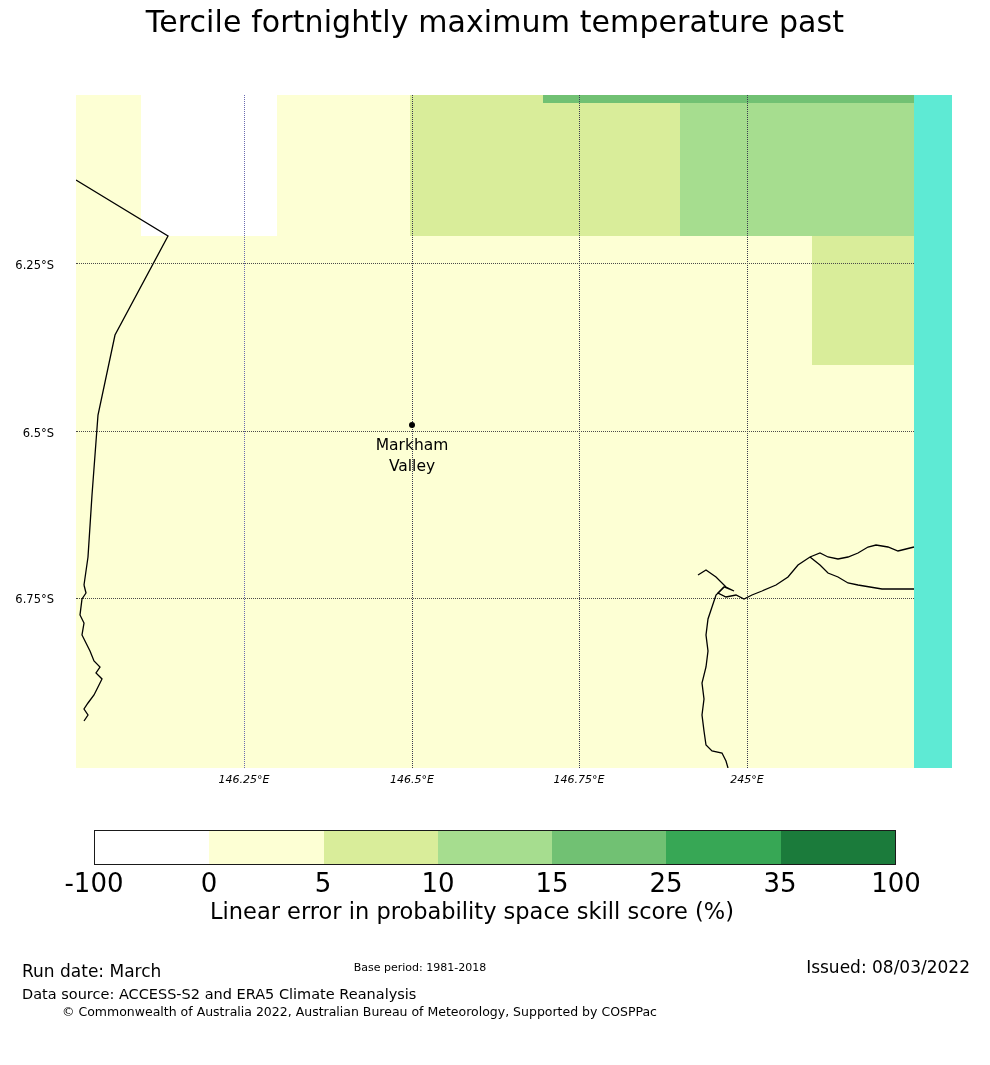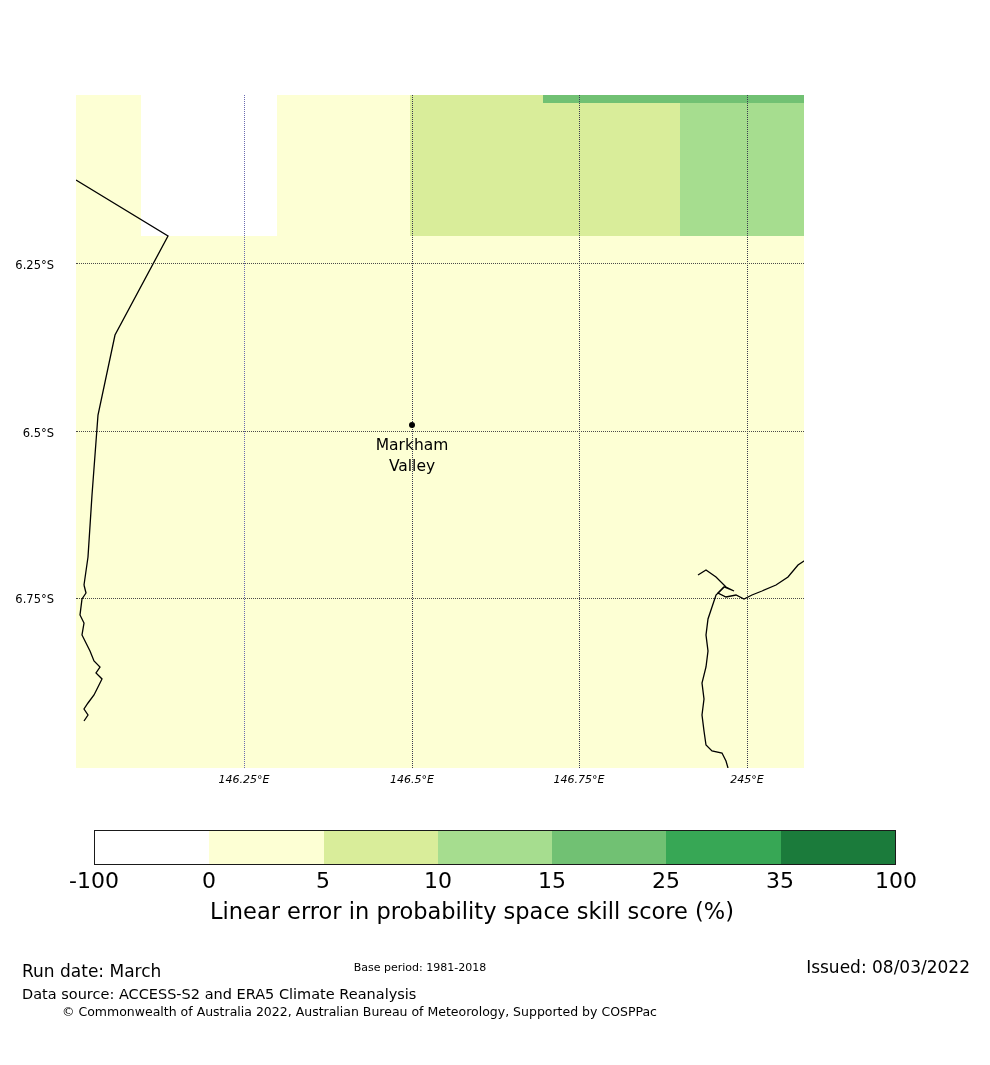--- a/index.html
+++ b/index.html
@@ -6,22 +6,22 @@
   body{width:990px;height:1065px;position:relative;
        font-family:"DejaVu Sans","Liberation Sans",sans-serif;color:#000;
        overflow:hidden;}
 
   
   #title{position:absolute;left:0;top:0;width:990px;text-align:center;
          font-size:30px;line-height:40px;padding-top:2px;letter-spacing:.1px;}
 
   
   #plot-wrap{position:absolute;left:76px;top:95px;width:838px;height:673px;}
-  #plot-clip{position:absolute;left:0;top:0;width:728px;height:673px;
-             overflow:hidden;background:#ef4444;}
+  #plot-clip{position:absolute;left:0;top:0;width:876px;height:673px;
+             overflow:hidden;background:#5eead4;}
   .cell{position:absolute;}
 
   
   .gline{position:absolute;}
   .gline.v{width:0;border-left:1px dotted #3c3c50;}
   .gline.h{height:0;border-top:1px dotted #4a4a4a;}
   .gline.v.first{border-left-color:#6a6ab0;}
 
   svg.coast{position:absolute;left:0;top:0;width:838px;height:673px;overflow:visible;}
 
@@ -34,36 +34,37 @@
   
   .ytick{position:absolute;right:936px;font-size:11.5px;text-align:right;
          white-space:nowrap;}
   .xtick{position:absolute;font-size:11px;text-align:center;width:120px;font-style:italic;}
 
   
   #cbar{position:absolute;left:94px;top:830px;width:802px;height:35px;
         border:1px solid #1a1a1a;box-sizing:border-box;display:flex;}
   #cbar div{height:100%;}
   .cb-tick{position:absolute;top:868px;width:120px;text-align:center;
-           font-size:22px;}
+           font-size:26px;}
   #cbar-title{position:absolute;left:0;top:898px;width:944px;text-align:center;
               font-size:22.5px;}
 
   
   #f-run{position:absolute;left:22px;top:961px;font-size:17px;}
   #f-base{position:absolute;left:0;top:961px;width:840px;text-align:center;
           font-size:11px;}
   #f-iss{position:absolute;right:20px;top:957px;font-size:17px;}
   #f-src{position:absolute;left:22px;top:986px;font-size:14.5px;}
   #f-cop{position:absolute;left:22px;top:1004px;font-size:12.5px;margin-left:40px;}
 </style>
 </head>
 <body>
 
 <div id="title">
+  <div>Tercile fortnightly maximum temperature past</div>
 </div>
 
 <div id="plot-wrap">
   <div id="plot-clip">
 
     <div class="cell" style="left:0;top:141px;width:838px;height:532px;background:#fdffd4;"></div>
 
     <div class="cell" style="left:0;top:0;width:65px;height:141px;background:#fdffd4;"></div>
 
     <div class="cell" style="left:65px;top:0;width:136px;height:141px;background:#ffffff;"></div>

